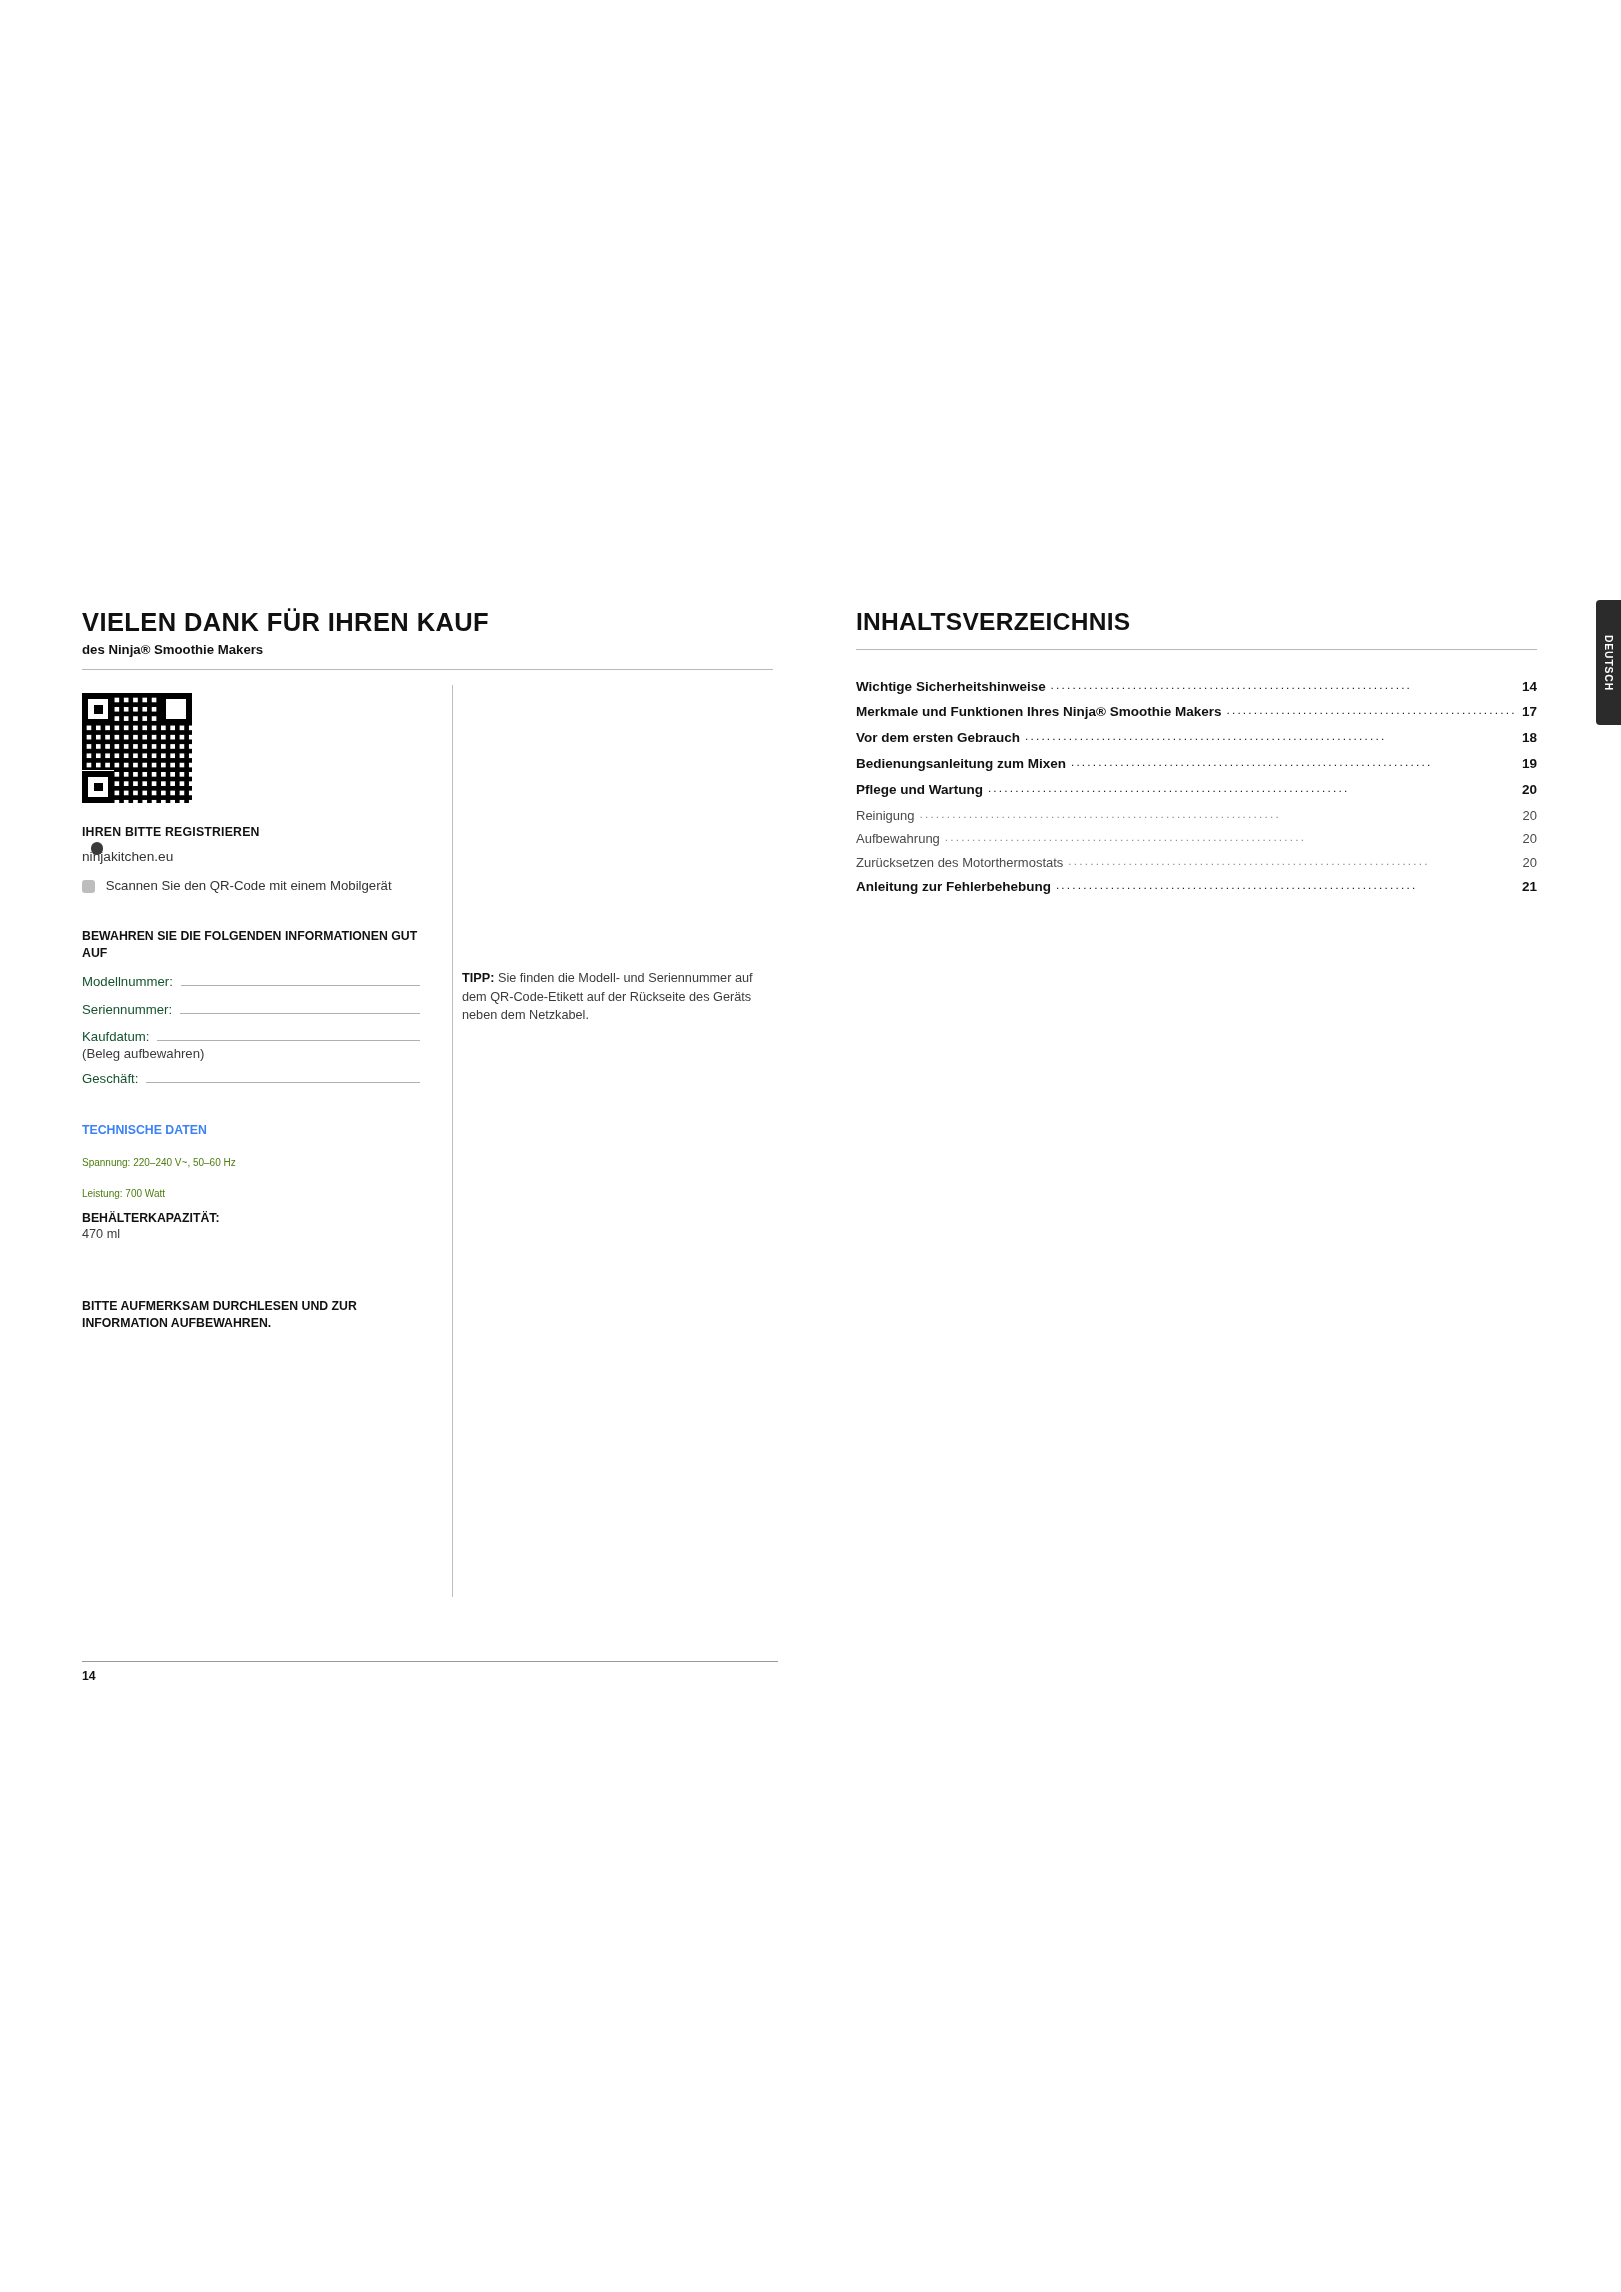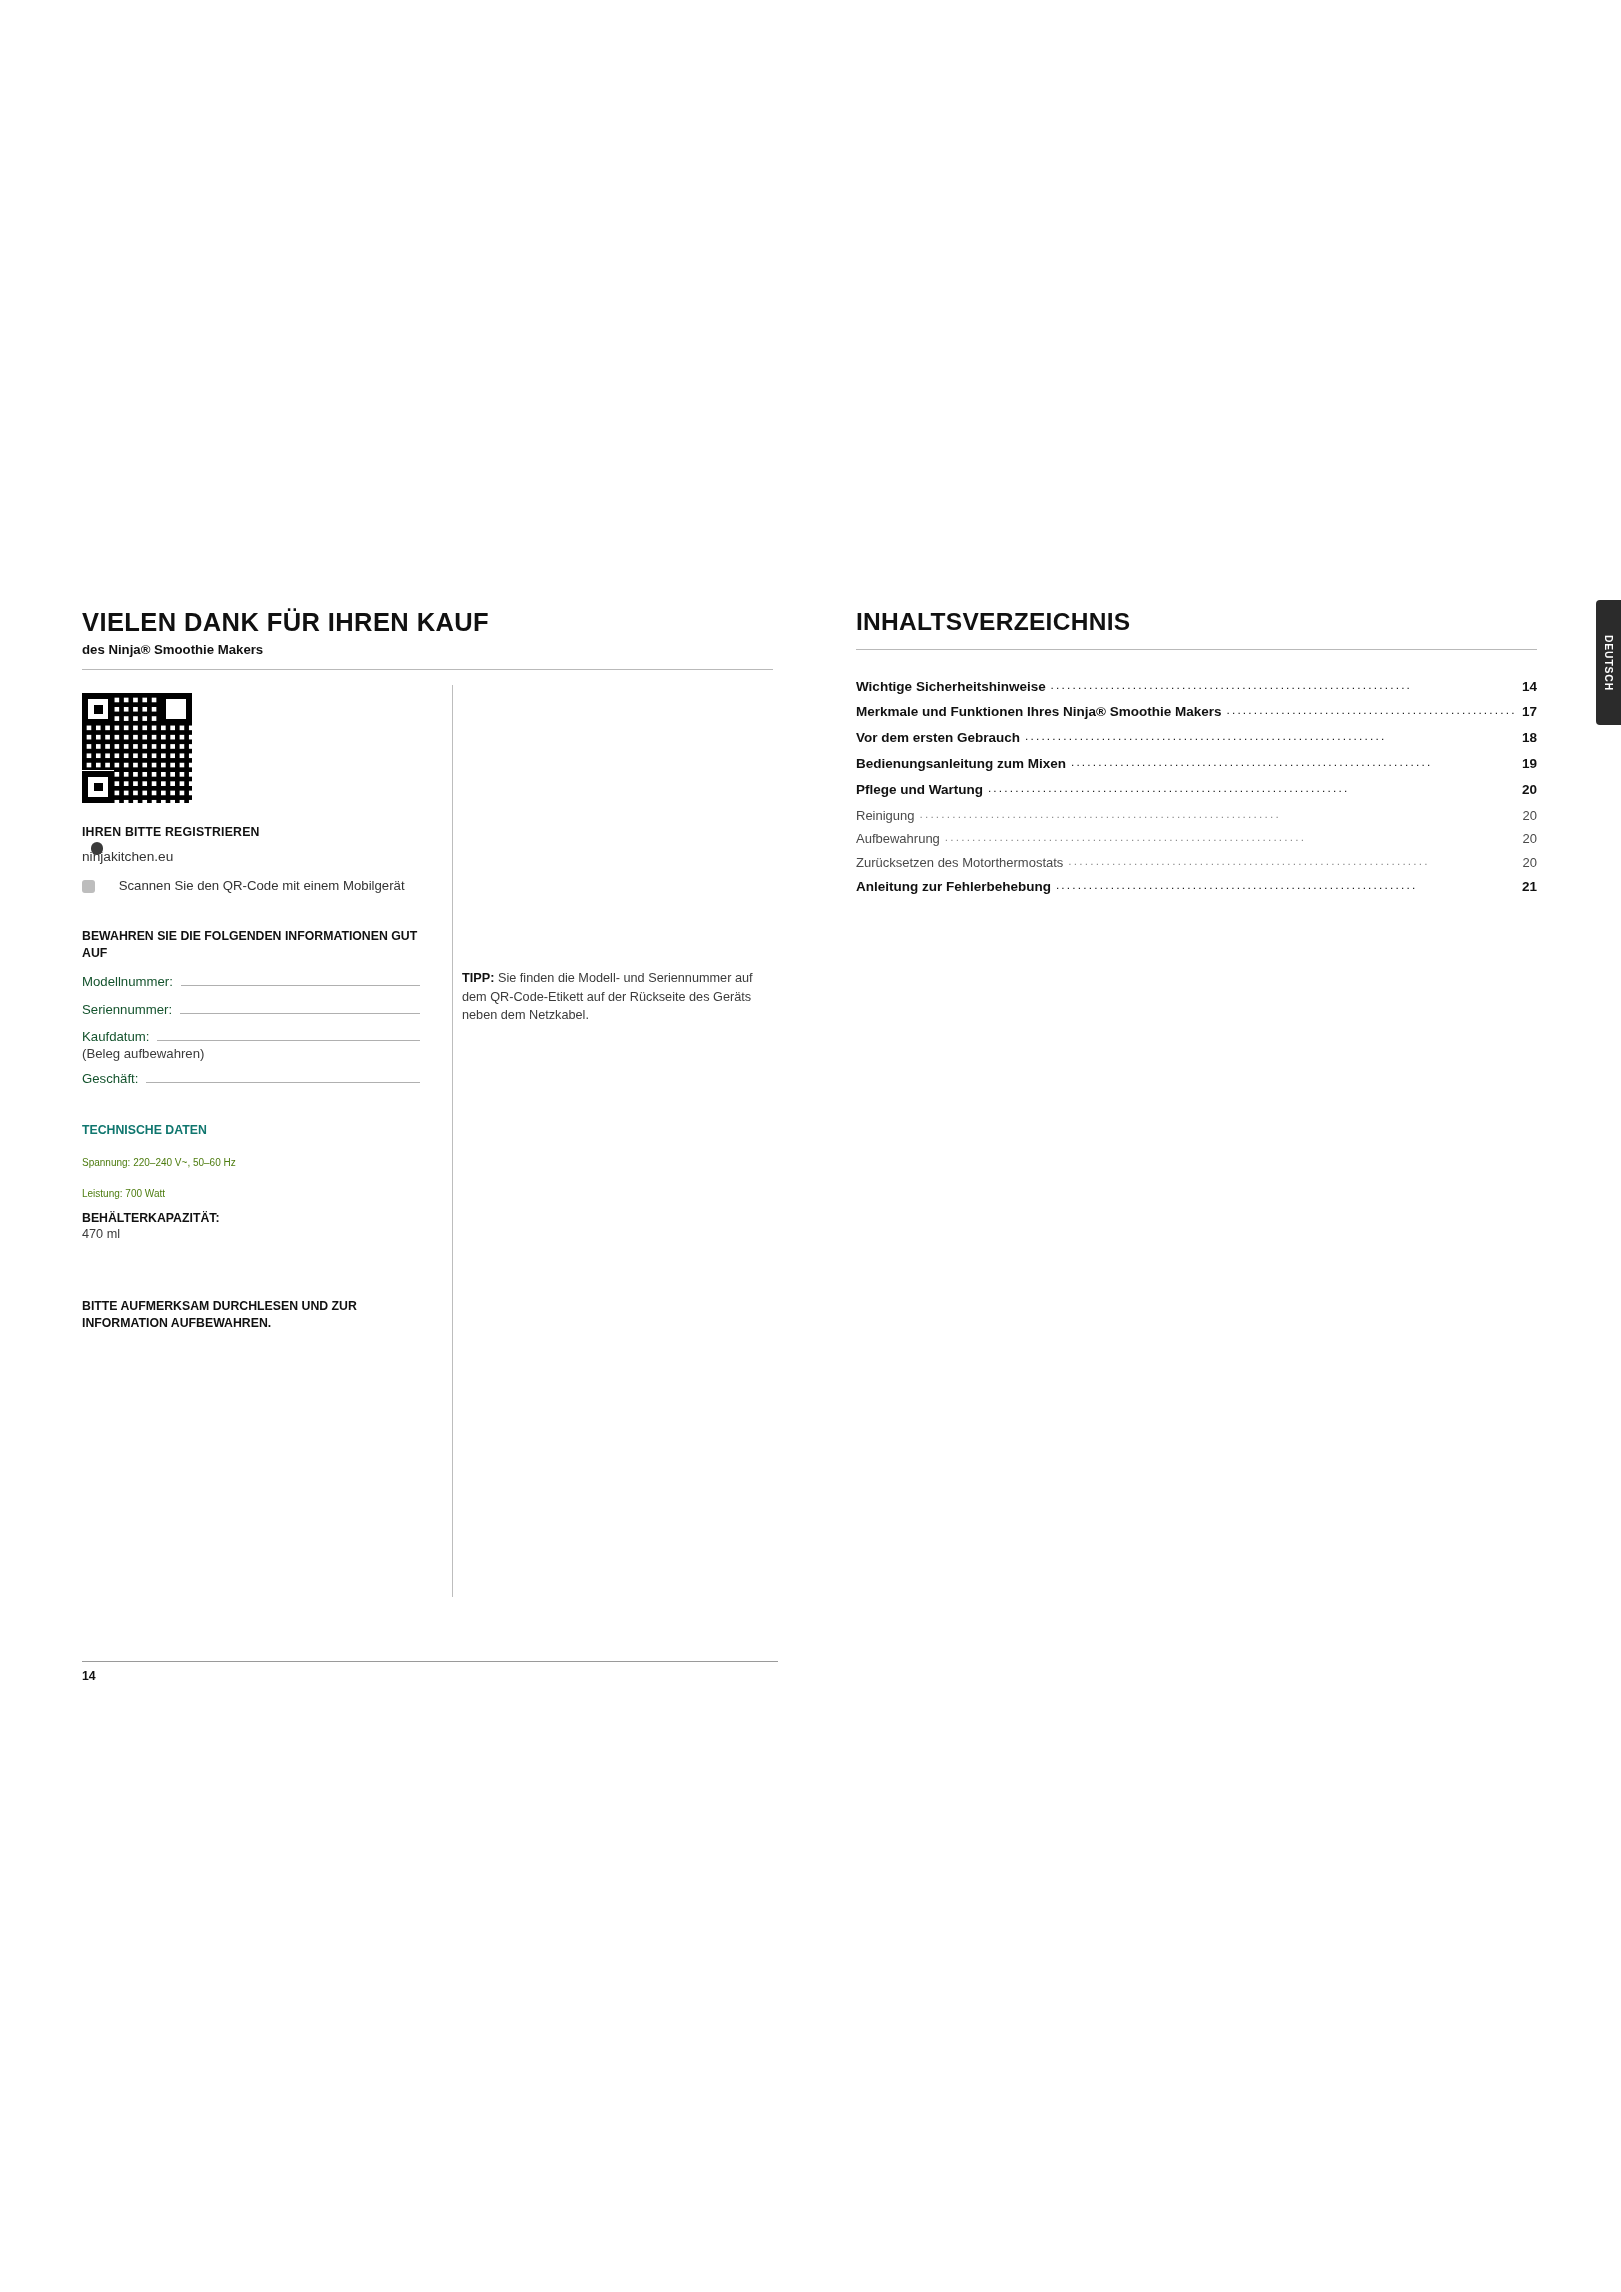--- a/index.html
+++ b/index.html
@@ -148,21 +148,21 @@
     position: relative;
     top: 1px;
     flex: none;
     margin-left: 1px;
   }
   .scan-line {
     font-size: 13.2px;
     color: #333;
     margin-top: 13.7px;
     display: flex;
-    gap: 24px;
+    gap: 11px;
     line-height: 1.35;
   }
   .scan-ic {
     display: inline-block;
     width: 12.7px; height: 12.7px;
     border-radius: 2.9px;
     background: #bdbdbd;
     flex: none;
     margin-top: 2.9px;
   }
@@ -191,21 +191,21 @@
   .subnote {
     font-size: 13.2px;
     color: #3b3b3b;
     margin-top: 2px;
   }
 
   .tech-head {
     font-size: 12.3px;
     font-weight: bold;
     margin-top: 37px;
-    color: #0f766e;
+    color: #3b82f6;
   }
   .tech-line {
     font-size: 10px;
     color: #4d7c0f;
     margin-top: 20px;
   }
   .cap-head {
     font-size: 12.3px;
     font-weight: bold;
     margin-top: 11.8px;

